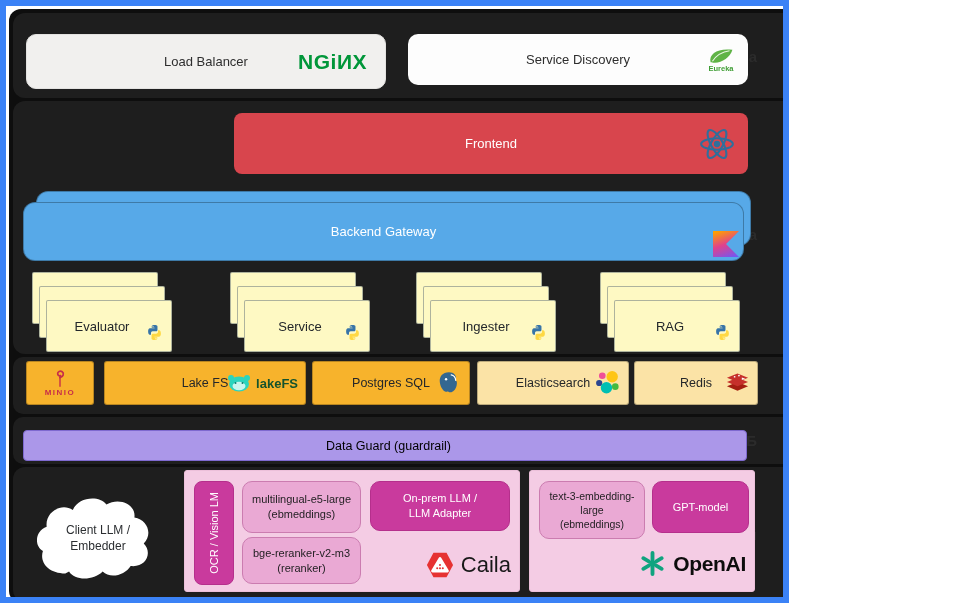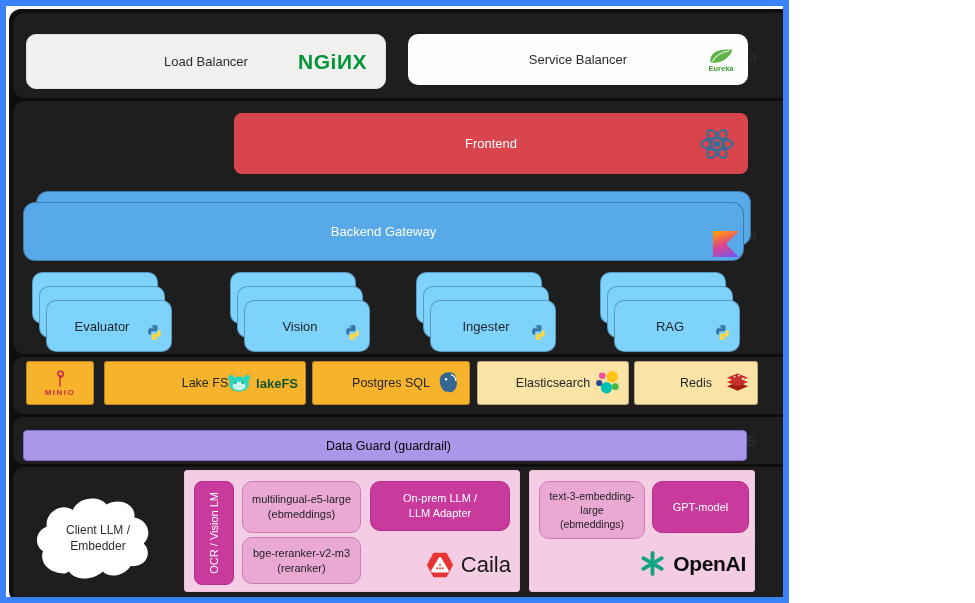--- a/index.html
+++ b/index.html
@@ -28,21 +28,21 @@
   .api-box{left:17px;top:110px;width:198px;height:56px;background:#b5b5b5;border-radius:8px;border:1px solid #979797;}
   .frontend-box{left:228px;top:107px;width:514px;height:61px;background:#d8454d;border-radius:8px;}
   .white-txt{color:#fff;font-size:13px;}
 
   .gw-back{left:30px;top:185px;width:713px;height:53px;background:#57a9e8;border-radius:12px;border:1px solid rgba(0,0,0,.28);}
   .gw-front{left:17px;top:196px;width:719px;height:57px;background:#57a9e8;border-radius:12px;border:1px solid rgba(0,0,0,.28);}
   .kotlin{position:absolute;right:4px;bottom:3px;width:26px;height:26px;
           background:linear-gradient(160deg,#ffa000 5%,#e0418c 50%,#7457f0 95%);
           clip-path:polygon(0 0,100% 0,50% 50%,100% 100%,0 100%);}
 
-  .svc-card{position:absolute;width:124px;height:50px;background:#7dd3fc;border-radius:10px;border:1px solid rgba(25,50,85,.35);}
+  .svc-card{position:absolute;width:124px;height:50px;background:#fef9c3;border-radius:2px;border:1px solid rgba(25,50,85,.35);}
   .svc-card .lbl{position:absolute;left:0;right:14px;top:50%;transform:translateY(-50%);text-align:center;color:#23272b;font-size:13px;}
   .svc-card .py{position:absolute;right:8px;bottom:6px;}
 
   .data-box{position:absolute;top:355px;height:42px;border-radius:3px;border:1px solid rgba(0,0,0,.25);
             display:flex;align-items:center;justify-content:center;}
   .amber{background:#f7b32c;}
   .cream{background:#fbe3a6;}
   .data-box .lbl{position:absolute;left:0;right:0;text-align:center;color:#24272a;font-size:12.5px;}
   .data-box .logo-right{right:7px;}
   .minio-txt{color:#c72e49;font-weight:800;font-size:8px;letter-spacing:1.5px;}
@@ -97,21 +97,21 @@
   <div class="tick" style="top:420px;"></div>
   <div class="tick" style="top:513px;"></div>
 
   <div class="node lb-box">
     <div class="lbl dark-txt">Load Balancer</div>
     <div class="logo-right" style="right:18px;">
       <span class="nginx-txt">NGiИX</span>
     </div>
   </div>
   <div class="node sd-box">
-    <div class="lbl dark-txt">Service Balancer</div>
+    <div class="lbl dark-txt">Service Discovery</div>
     <div class="logo-right">
       <svg width="30" height="19" viewBox="0 0 30 20">
         <path d="M4 16 C2 7 12 1 27 3 C25 12 12 19 5 16 Z" fill="#5fb346"></path>
         <path d="M6 15 C10 9 17 5 24 4" stroke="#eaf6e4" stroke-width="1.2" fill="none"></path>
       </svg>
       <span class="eureka-txt">Eureka</span>
     </div>
   </div>
 
   <div class="node frontend-box">
@@ -142,21 +142,21 @@
       <svg width="17" height="17" viewBox="0 0 16 16">
         <path fill="#3774a8" d="M8 1C5.2 1 5.4 2.3 5.4 2.3v1.3h2.7v.4H3.9S2 3.8 2 7s1.7 3.1 1.7 3.1h1V8.6s-.1-1.7 1.7-1.7h2.8s1.6.1 1.6-1.6V2.4S11.1 1 8 1zM6.6 1.9a.55.55 0 1 1 0 1.1.55.55 0 0 1 0-1.1z"></path>
         <path fill="#fed843" transform="rotate(180 8 8)" d="M8 1C5.2 1 5.4 2.3 5.4 2.3v1.3h2.7v.4H3.9S2 3.8 2 7s1.7 3.1 1.7 3.1h1V8.6s-.1-1.7 1.7-1.7h2.8s1.6.1 1.6-1.6V2.4S11.1 1 8 1zM6.6 1.9a.55.55 0 1 1 0 1.1.55.55 0 0 1 0-1.1z"></path>
       </svg>
     </span>
   </div>
 
   <div class="svc-card" style="left:224px;top:266px;"></div>
   <div class="svc-card" style="left:231px;top:280px;"></div>
   <div class="svc-card" style="left:238px;top:294px;">
-    <div class="lbl">Vision</div>
+    <div class="lbl">Service</div>
     <span class="py">
       <svg width="17" height="17" viewBox="0 0 16 16">
         <path fill="#3774a8" d="M8 1C5.2 1 5.4 2.3 5.4 2.3v1.3h2.7v.4H3.9S2 3.8 2 7s1.7 3.1 1.7 3.1h1V8.6s-.1-1.7 1.7-1.7h2.8s1.6.1 1.6-1.6V2.4S11.1 1 8 1zM6.6 1.9a.55.55 0 1 1 0 1.1.55.55 0 0 1 0-1.1z"></path>
         <path fill="#fed843" transform="rotate(180 8 8)" d="M8 1C5.2 1 5.4 2.3 5.4 2.3v1.3h2.7v.4H3.9S2 3.8 2 7s1.7 3.1 1.7 3.1h1V8.6s-.1-1.7 1.7-1.7h2.8s1.6.1 1.6-1.6V2.4S11.1 1 8 1zM6.6 1.9a.55.55 0 1 1 0 1.1.55.55 0 0 1 0-1.1z"></path>
       </svg>
     </span>
   </div>
 
   <div class="svc-card" style="left:410px;top:266px;"></div>
   <div class="svc-card" style="left:417px;top:280px;"></div>

